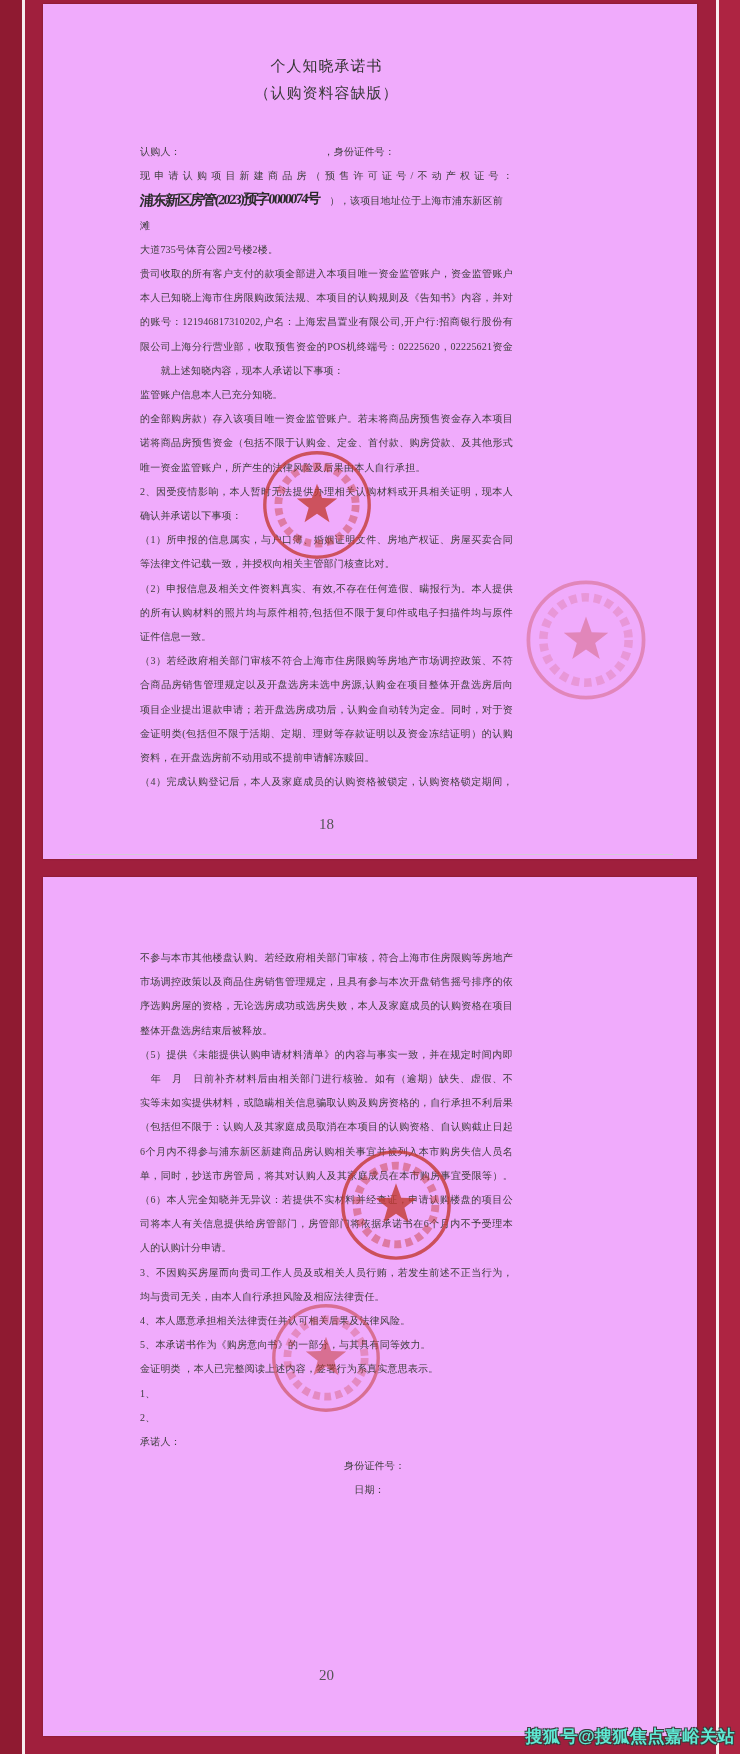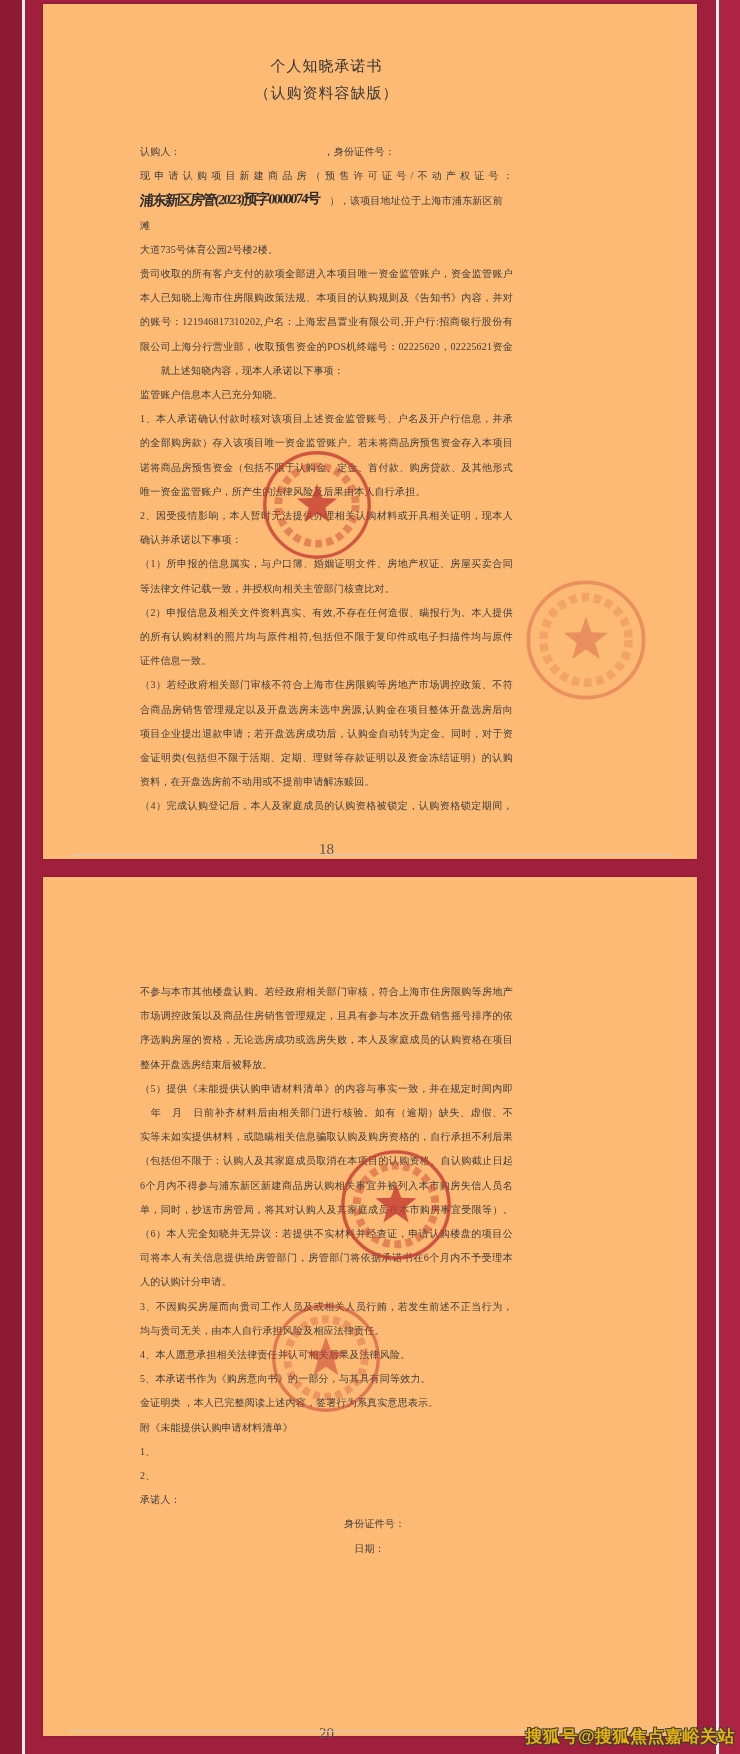--- a/index.html
+++ b/index.html
@@ -8,30 +8,30 @@
     background:#a01f3d;
     font-family:"Liberation Serif","DejaVu Serif",serif;
   }
   .edge-strip-left{position:absolute;left:0;top:0;width:22px;height:1754px;background:#8f1a31;}
   .edge-strip-right{position:absolute;left:719px;top:0;width:21px;height:1754px;background:#ae2442;}
   .hairline-v{position:absolute;top:0;width:3px;height:1754px;background:rgba(255,255,255,0.92);}
   .hairline-v.left{left:22px;}
   .hairline-v.right{left:716px;}
 
   .page{
-    position:absolute;left:43px;width:654px;background:#fdba74;
+    position:absolute;left:43px;width:654px;background:#f0abfc;
     box-shadow:0 0 2px rgba(0,0,0,0.25);
   }
   .page1{top:4px;height:855px;}
   .page2{top:877px;height:859px;}
   .scan-line{position:absolute;left:26px;right:24px;bottom:4px;border-top:1px solid #cfcfcf;opacity:.85;}
 
   .text-col{margin-left:97px;width:373px;position:relative;}
   .page1 .text-col{padding-top:52px;}
-  .page2 .text-col{padding-top:69px;margin-top:34px;}
+  .page2 .text-col{padding-top:69px;}
 
   .doc-title{
     text-align:center;font-size:15px;line-height:20px;color:#333;
     letter-spacing:1px;
   }
   .doc-subtitle{
     text-align:center;font-size:15px;line-height:20px;color:#3a3a3a;
     margin-top:7px;letter-spacing:1px;
   }
   .lines{margin-top:37px;}
@@ -54,21 +54,21 @@
 
   .seal{position:absolute;filter:blur(0.5px);pointer-events:none;}
   .seal-a{left:259px;top:447px;width:116px;height:116px;opacity:.78;}
   .seal-b{left:522px;top:576px;width:128px;height:128px;opacity:.32;}
   .seal-c{left:337px;top:1146px;width:118px;height:118px;opacity:.80;}
   .seal-d{left:268px;top:1300px;width:116px;height:116px;opacity:.52;}
 
   .watermark{
     position:absolute;right:5px;bottom:6px;
     font-family:"Liberation Sans","DejaVu Sans",sans-serif;
-    font-size:17px;font-weight:700;color:#eab308;letter-spacing:0.5px;
+    font-size:17px;font-weight:700;color:#5eead4;letter-spacing:0.5px;
     text-shadow:1px 1px 0 #3c3c3c,-1px -1px 0 #3c3c3c,1px -1px 0 #3c3c3c,-1px 1px 0 #3c3c3c;
   }
 </style>
 </head>
 <body>
 
 <div class="edge-strip-left"></div>
 <div class="edge-strip-right"></div>
 <div class="hairline-v left"></div>
 <div class="hairline-v right"></div>
@@ -81,21 +81,20 @@
         <div class="doc-line">认购人：　　　　　　　　　　　　　　，身份证件号：</div>
         <div class="doc-line just">现申请认购项目新建商品房（预售许可证号/不动产权证号：</div>
         <div class="doc-line"><span class="handwriting">浦东新区房管(2023)预字0000074号</span>　），该项目地址位于上海市浦东新区前滩</div>
         <div class="doc-line">大道735号体育公园2号楼2楼。</div>
         <div class="doc-line just">贵司收取的所有客户支付的款项全部进入本项目唯一资金监管账户，资金监管账户</div>
         <div class="doc-line just">本人已知晓上海市住房限购政策法规、本项目的认购规则及《告知书》内容，并对</div>
         <div class="doc-line just">的账号：121946817310202,户名：上海宏昌置业有限公司,开户行:招商银行股份有</div>
         <div class="doc-line just">限公司上海分行营业部，收取预售资金的POS机终端号：02225620，02225621资金</div>
         <div class="doc-line">　　就上述知晓内容，现本人承诺以下事项：</div>
         <div class="doc-line">监管账户信息本人已充分知晓。</div>
-        <div class="doc-line just">1、本人承诺确认付款时核对该项目上述资金监管账号、户名及开户行信息，并承</div>
         <div class="doc-line just">的全部购房款）存入该项目唯一资金监管账户。若未将商品房预售资金存入本项目</div>
         <div class="doc-line just">诺将商品房预售资金（包括不限于认购金、定金、首付款、购房贷款、及其他形式</div>
         <div class="doc-line">唯一资金监管账户，所产生的法律风险及后果由本人自行承担。</div>
         <div class="doc-line just">2、因受疫情影响，本人暂时无法提供办理相关认购材料或开具相关证明，现本人</div>
         <div class="doc-line">确认并承诺以下事项：</div>
         <div class="doc-line just">（1）所申报的信息属实，与户口簿、婚姻证明文件、房地产权证、房屋买卖合同</div>
         <div class="doc-line">等法律文件记载一致，并授权向相关主管部门核查比对。</div>
         <div class="doc-line just">（2）申报信息及相关文件资料真实、有效,不存在任何造假、瞒报行为。本人提供</div>
         <div class="doc-line just">的所有认购材料的照片均与原件相符,包括但不限于复印件或电子扫描件均与原件</div>
         <div class="doc-line">证件信息一致。</div>
@@ -125,21 +124,20 @@
         <div class="doc-line just">6个月内不得参与浦东新区新建商品房认购相关事宜并被列入本市购房失信人员名</div>
         <div class="doc-line just">单，同时，抄送市房管局，将其对认购人及其家庭成员在本市购房事宜受限等）。</div>
         <div class="doc-line just">（6）本人完全知晓并无异议：若提供不实材料并经查证，申请认购楼盘的项目公</div>
         <div class="doc-line just">司将本人有关信息提供给房管部门，房管部门将依据承诺书在6个月内不予受理本</div>
         <div class="doc-line">人的认购计分申请。</div>
         <div class="doc-line just">3、不因购买房屋而向贵司工作人员及或相关人员行贿，若发生前述不正当行为，</div>
         <div class="doc-line">均与贵司无关，由本人自行承担风险及相应法律责任。</div>
         <div class="doc-line">4、本人愿意承担相关法律责任并认可相关后果及法律风险。</div>
         <div class="doc-line">5、本承诺书作为《购房意向书》的一部分，与其具有同等效力。</div>
         <div class="doc-line">金证明类 ，本人已完整阅读上述内容，签署行为系真实意思表示。</div>
-        <div class="doc-line">附《未能提供认购申请材料清单》</div>
         <div class="doc-line">1、</div>
         <div class="doc-line">2、</div>
         <div class="doc-line">承诺人：</div>
         <div class="doc-line">　　　　　　　　　　　　　　　　　　　　身份证件号：</div>
         <div class="doc-line">　　　　　　　　　　　　　　　　　　　　　日期：</div>
       </div>
     <div class="page-number">20</div>
   </div>
   <div class="scan-line"></div>
 </div>

